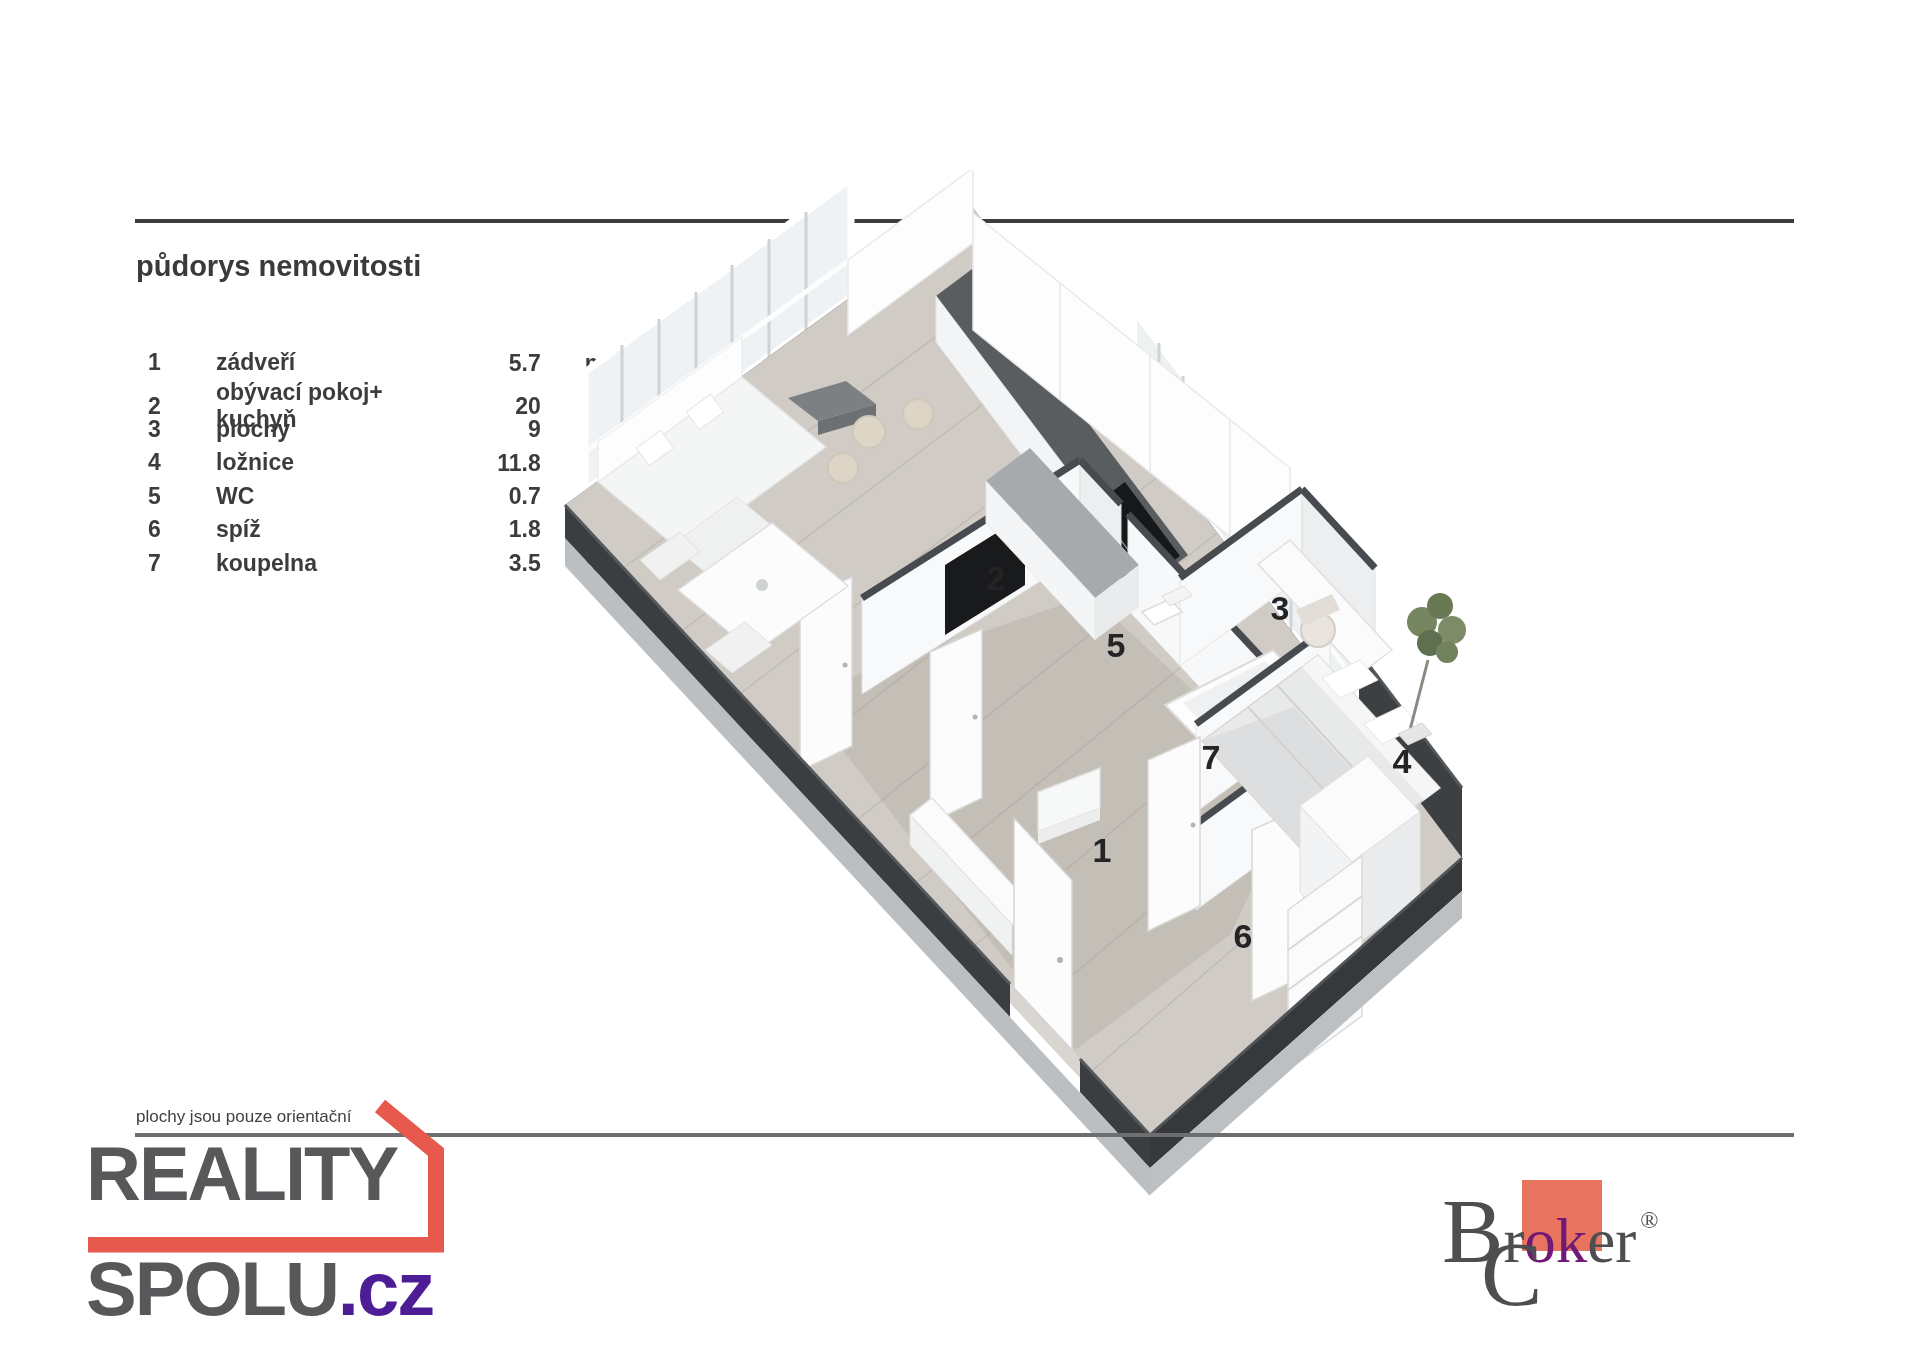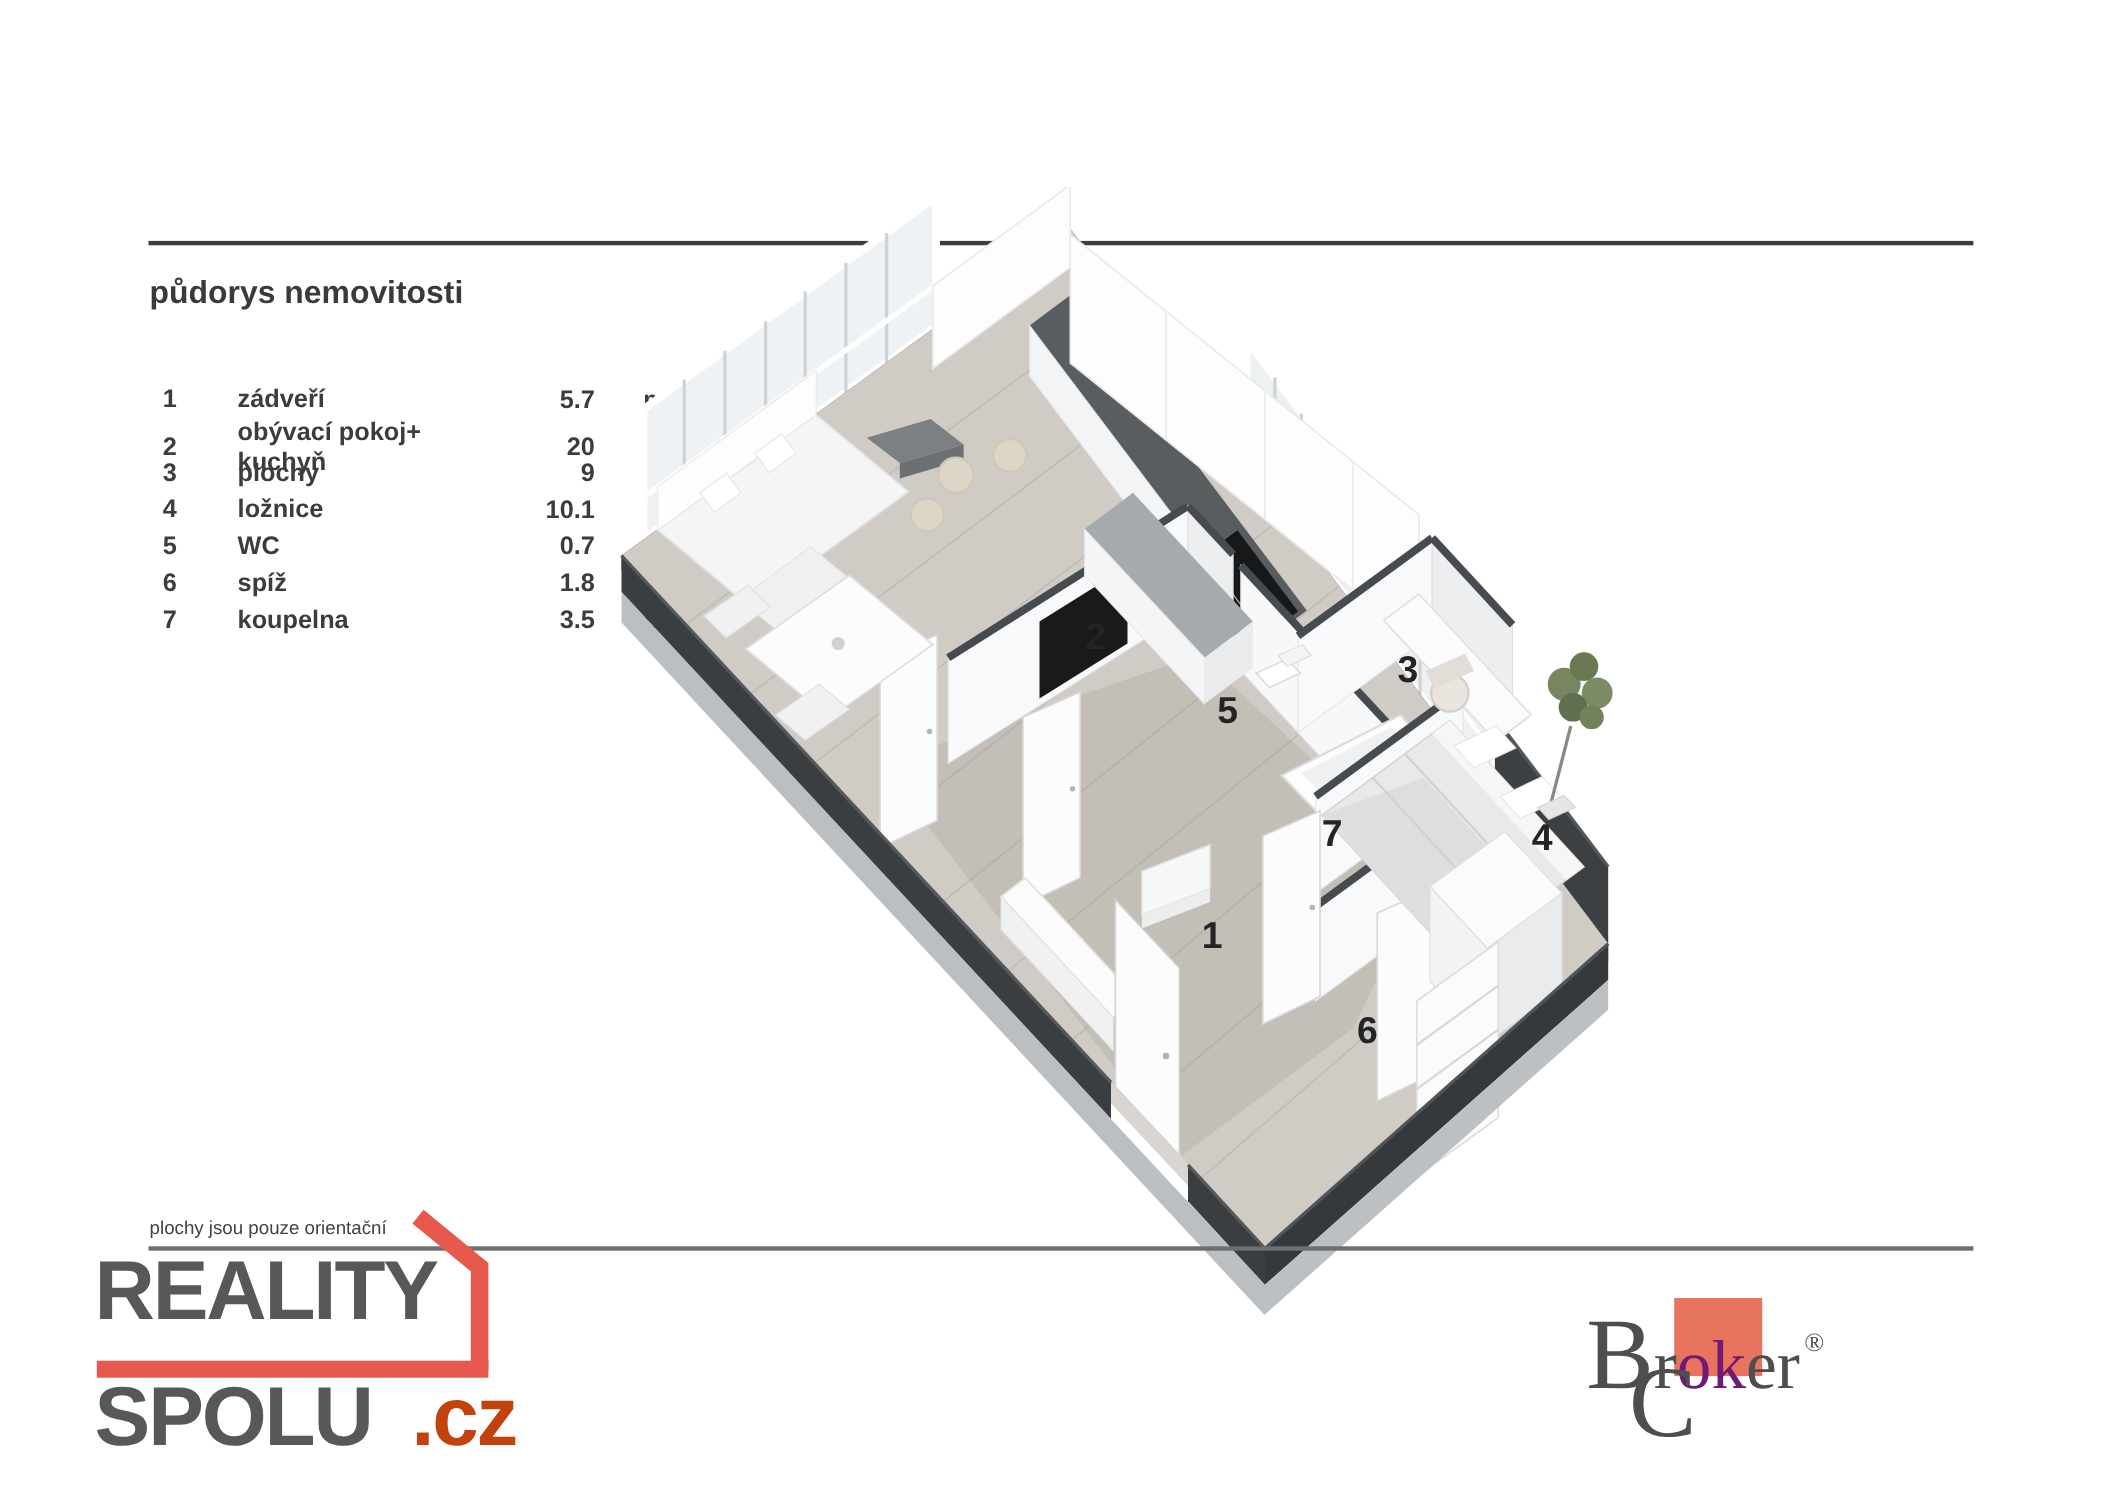--- a/index.html
+++ b/index.html
@@ -14,21 +14,21 @@
   .rarea{display:flex;justify-content:flex-end;align-items:baseline;gap:36px;}
   .aval{text-align:right;}
   .aunit{margin-left:8px;}
   .aunit sup{font-size:14px;}
   .disclaimer{position:absolute;left:136px;top:1107px;font-size:17px;font-weight:400;color:#414143;}
   
   .rlogo-word1{position:absolute;left:86px;top:1136px;font-size:76px;font-weight:800;
                letter-spacing:-2px;color:#58585a;line-height:1;}
   .rlogo-word2{position:absolute;left:86px;top:1251px;font-size:76px;font-weight:800;
                letter-spacing:-2px;color:#58585a;line-height:1;}
-  .rlogo-word2 .tld{color:#c2410c;margin-left:36px;}
+  .rlogo-word2 .tld{color:#4c1d95;}
   .rlogo-roof{position:absolute;left:0;top:0;pointer-events:none;}
   
   .broker-square{position:absolute;left:1522px;top:1180px;width:80px;height:71px;background:#e87460;z-index:1;}
   .broker-line1{position:absolute;left:1442px;top:1185px;display:flex;align-items:baseline;z-index:2;
                 font-family:"Liberation Serif",serif;color:#4c4e50;line-height:1;}
   .broker-line2{position:absolute;left:1481px;top:1228px;display:flex;align-items:baseline;z-index:2;
                 font-family:"Liberation Serif",serif;color:#4c4e50;line-height:1;letter-spacing:1px;}
   .broker-big{font-size:92px;}
   .broker-sm{font-size:63px;}
   .broker-ok{font-size:63px;color:#701a75;}
@@ -67,21 +67,21 @@
       <span class="rname">plochy</span>
       <span class="rarea">
           <span class="aval">9</span>
           <span class="aunit"><span>m</span><sup>2</sup></span>
         </span>
     </div>
     <div class="room-row">
       <span class="rnum">4</span>
       <span class="rname">ložnice</span>
       <span class="rarea">
-          <span class="aval">10.1</span>
+          <span class="aval">11.8</span>
           <span class="aunit"><span>m</span><sup>2</sup></span>
         </span>
     </div>
     <div class="room-row">
       <span class="rnum">5</span>
       <span class="rname">WC</span>
       <span class="rarea">
           <span class="aval">0.7</span>
           <span class="aunit"><span>m</span><sup>2</sup></span>
         </span>

